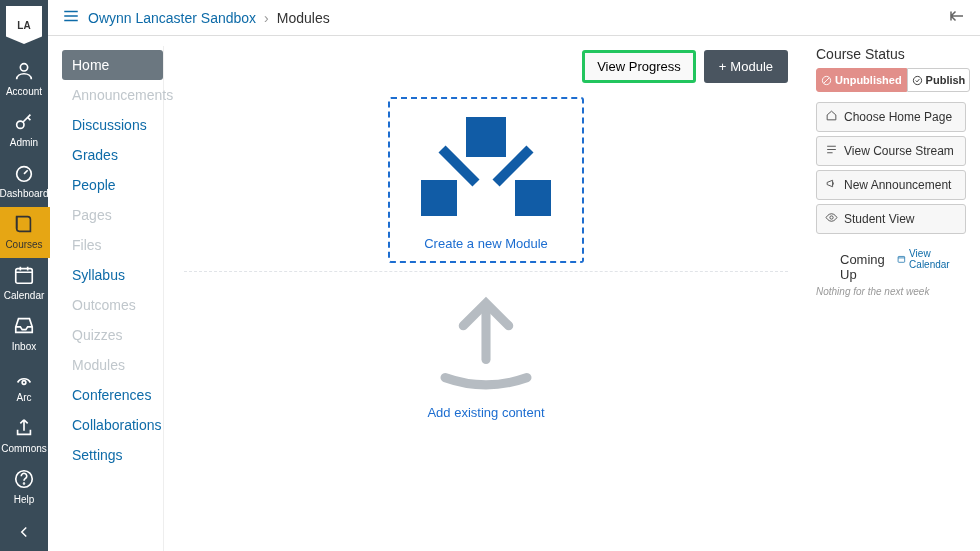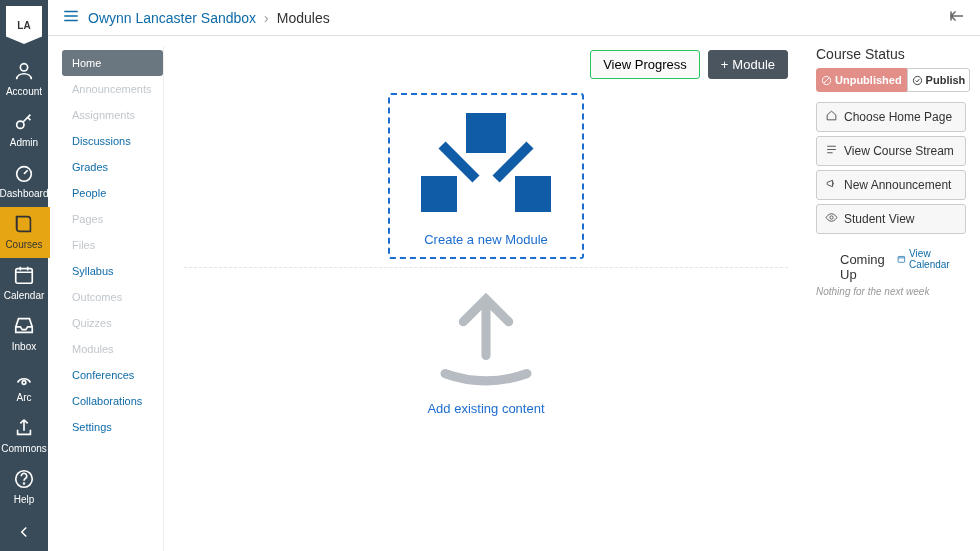--- a/index.html
+++ b/index.html
@@ -63,41 +63,41 @@
   .body { display: flex; flex: 1; padding: 10px 14px 0 14px; }
   .coursenav {
     width: 102px;
     flex-shrink: 0;
     border-right: 1px solid #eee;
     padding-top: 4px;
   }
   .coursenav-item {
     display: block;
     padding: 7px 10px;
-    font-size: 11px;
+    font-size: 14px;
     color: #0E6BA8;
     cursor: pointer;
     border-radius: 3px;
   }
   .coursenav-item.dim { color: #c0c7cc; }
   .coursenav-item.active {
     background: #6b7780;
     color: #fff;
     font-weight: 500;
   }
   .content {
     flex: 1;
     padding: 4px 18px 0 20px;
     position: relative;
   }
   .content-actions {
     display: flex; justify-content: flex-end; gap: 8px; margin-bottom: 14px;
   }
   .btn {
-    border: 1px solid #22c55e;
+    border: 3px solid #22c55e;
     background: #f9f9f9;
     padding: 6px 12px;
     font-size: 13px;
     border-radius: 3px;
     cursor: pointer;
     display: inline-flex; align-items: center; gap: 4px;
   }
   .btn.dark { background: #4a5560; border-color: #4a5560; color: #fff; }
   .dropzone {
     width: 196px;
@@ -259,21 +259,20 @@
             <path d="M10 6l-6 6 6 6M4 12h16M4 6v12"></path>
           </svg>
       </div>
     </div>
 
     <div class="body">
 
       <nav class="coursenav" id="coursenav">
           <a class="coursenav-item active">Home</a>
           <a class="coursenav-item dim">Announcements</a>
-          <a class="coursenav-item dim">Assignments</a>
           <a class="coursenav-item">Discussions</a>
           <a class="coursenav-item">Grades</a>
           <a class="coursenav-item">People</a>
           <a class="coursenav-item dim">Pages</a>
           <a class="coursenav-item dim">Files</a>
           <a class="coursenav-item">Syllabus</a>
           <a class="coursenav-item dim">Outcomes</a>
           <a class="coursenav-item dim">Quizzes</a>
           <a class="coursenav-item dim">Modules</a>
           <a class="coursenav-item">Conferences</a>

